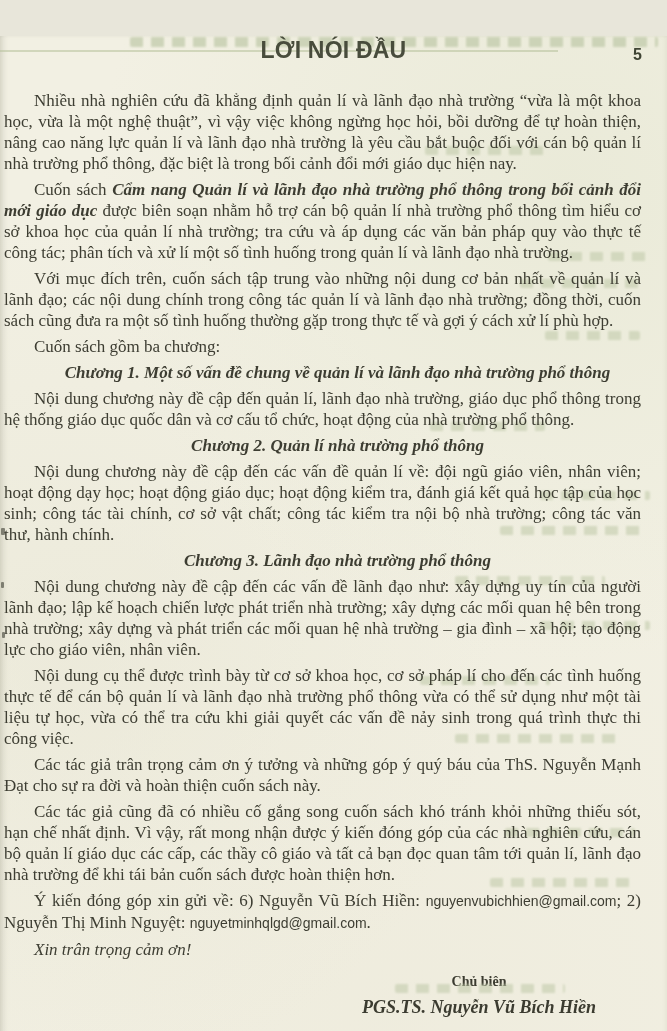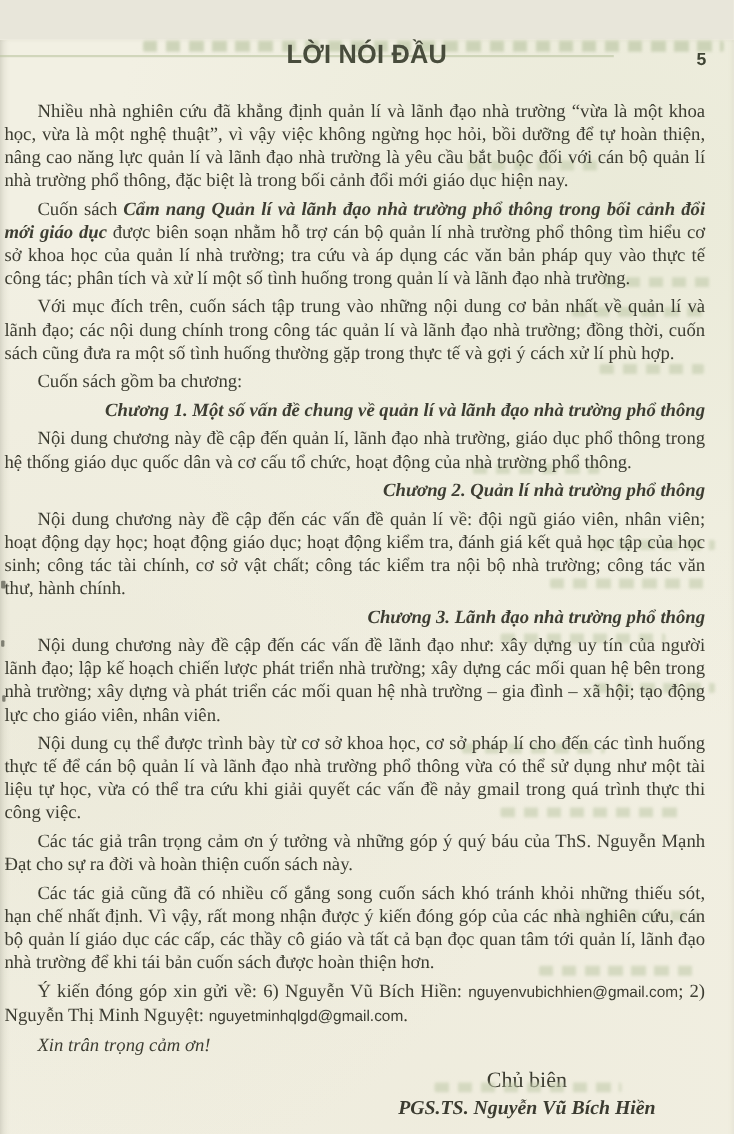--- a/index.html
+++ b/index.html
@@ -55,33 +55,33 @@
   .content{
     position:relative;
     margin:26px 26px 0 4px; 
     font-size:17px;
     line-height:21px;
     text-align:justify;
   }
   .content p{margin:0 0 5px 0;text-indent:30px;}
   .content p.chapter-heading{
     font-weight:bold;font-style:italic;
-    text-align:right;
+    text-align:center;
     margin:2px 0 5px 0;
   }
   .content p.closing{font-style:italic;text-align:left;}
   .seg-bold-italic{font-weight:bold;font-style:italic;}
   .seg-italic{font-style:italic;}
   .seg-email{font-family:"Liberation Sans","DejaVu Sans",sans-serif;font-size:14px;}
   .signature{
     width:300px;
     margin:10px 38px 0 auto;
     text-align:center;
   }
-  .sig-role{font-weight:normal;font-size:20px;line-height:24px;color:#3b3b30;}
+  .sig-role{font-weight:bold;font-size:14px;line-height:24px;color:#3b3b30;}
   .sig-name{font-weight:bold;font-style:italic;font-size:18px;line-height:26px;color:#3b3b30;}
   .speck{position:absolute;background:#55554a;border-radius:1px;pointer-events:none;opacity:0.7;}
 </style>
 </head>
 <body>
 
 <div class="page">
 
   <div class="ghost" style="left:130px;top:1px;width:528px;height:10px;opacity:0.7;"></div>
   <div class="ghost-rule" style="left:0;top:14px;width:558px;height:2px;"></div>
@@ -113,21 +113,21 @@
   <p class="body"><span class="seg-normal">Nhiều nhà nghiên cứu đã khẳng định quản lí và lãnh đạo nhà trường “vừa là một khoa học, vừa là một nghệ thuật”, vì vậy việc không ngừng học hỏi, bồi dưỡng để tự hoàn thiện, nâng cao năng lực quản lí và lãnh đạo nhà trường là yêu cầu bắt buộc đối với cán bộ quản lí nhà trường phổ thông, đặc biệt là trong bối cảnh đổi mới giáo dục hiện nay.</span></p>
       <p class="body"><span class="seg-normal">Cuốn sách </span><span class="seg-bold-italic">Cẩm nang Quản lí và lãnh đạo nhà trường phổ thông trong bối cảnh đổi mới giáo dục</span><span class="seg-normal"> được biên soạn nhằm hỗ trợ cán bộ quản lí nhà trường phổ thông tìm hiểu cơ sở khoa học của quản lí nhà trường; tra cứu và áp dụng các văn bản pháp quy vào thực tế công tác; phân tích và xử lí một số tình huống trong quản lí và lãnh đạo nhà trường.</span></p>
       <p class="body"><span class="seg-normal">Với mục đích trên, cuốn sách tập trung vào những nội dung cơ bản nhất về quản lí và lãnh đạo; các nội dung chính trong công tác quản lí và lãnh đạo nhà trường; đồng thời, cuốn sách cũng đưa ra một số tình huống thường gặp trong thực tế và gợi ý cách xử lí phù hợp.</span></p>
       <p class="body"><span class="seg-normal">Cuốn sách gồm ba chương:</span></p>
       <p class="chapter-heading"><span class="seg-bold-italic">Chương 1. Một số vấn đề chung về quản lí và lãnh đạo nhà trường phổ thông</span></p>
       <p class="body"><span class="seg-normal">Nội dung chương này đề cập đến quản lí, lãnh đạo nhà trường, giáo dục phổ thông trong hệ thống giáo dục quốc dân và cơ cấu tổ chức, hoạt động của nhà trường phổ thông.</span></p>
       <p class="chapter-heading"><span class="seg-bold-italic">Chương 2. Quản lí nhà trường phổ thông</span></p>
       <p class="body"><span class="seg-normal">Nội dung chương này đề cập đến các vấn đề quản lí về: đội ngũ giáo viên, nhân viên; hoạt động dạy học; hoạt động giáo dục; hoạt động kiểm tra, đánh giá kết quả học tập của học sinh; công tác tài chính, cơ sở vật chất; công tác kiểm tra nội bộ nhà trường; công tác văn thư, hành chính.</span></p>
       <p class="chapter-heading"><span class="seg-bold-italic">Chương 3. Lãnh đạo nhà trường phổ thông</span></p>
       <p class="body"><span class="seg-normal">Nội dung chương này đề cập đến các vấn đề lãnh đạo như: xây dựng uy tín của người lãnh đạo; lập kế hoạch chiến lược phát triển nhà trường; xây dựng các mối quan hệ bên trong nhà trường; xây dựng và phát triển các mối quan hệ nhà trường – gia đình – xã hội; tạo động lực cho giáo viên, nhân viên.</span></p>
-      <p class="body"><span class="seg-normal">Nội dung cụ thể được trình bày từ cơ sở khoa học, cơ sở pháp lí cho đến các tình huống thực tế để cán bộ quản lí và lãnh đạo nhà trường phổ thông vừa có thể sử dụng như một tài liệu tự học, vừa có thể tra cứu khi giải quyết các vấn đề nảy gmail trong quá trình thực thi công việc.</span></p>
+      <p class="body"><span class="seg-normal">Nội dung cụ thể được trình bày từ cơ sở khoa học, cơ sở pháp lí cho đến các tình huống thực tế để cán bộ quản lí và lãnh đạo nhà trường phổ thông vừa có thể sử dụng như một tài liệu tự học, vừa có thể tra cứu khi giải quyết các vấn đề nảy sinh trong quá trình thực thi công việc.</span></p>
       <p class="body"><span class="seg-normal">Các tác giả trân trọng cảm ơn ý tưởng và những góp ý quý báu của ThS. Nguyễn Mạnh Đạt cho sự ra đời và hoàn thiện cuốn sách này.</span></p>
       <p class="body"><span class="seg-normal">Các tác giả cũng đã có nhiều cố gắng song cuốn sách khó tránh khỏi những thiếu sót, hạn chế nhất định. Vì vậy, rất mong nhận được ý kiến đóng góp của các nhà nghiên cứu, cán bộ quản lí giáo dục các cấp, các thầy cô giáo và tất cả bạn đọc quan tâm tới quản lí, lãnh đạo nhà trường để khi tái bản cuốn sách được hoàn thiện hơn.</span></p>
       <p class="body"><span class="seg-normal">Ý kiến đóng góp xin gửi về: 6) Nguyễn Vũ Bích Hiền: </span><span class="seg-email">nguyenvubichhien@gmail.com</span><span class="seg-normal">; 2) Nguyễn Thị Minh Nguyệt: </span><span class="seg-email">nguyetminhqlgd@gmail.com</span><span class="seg-normal">.</span></p>
       <p class="closing"><span class="seg-italic">Xin trân trọng cảm ơn!</span></p>
     </div>
 
   <div class="signature">
     <div class="sig-role">Chủ biên</div>
     <div class="sig-name">PGS.TS. Nguyễn Vũ Bích Hiền</div>
   </div>

